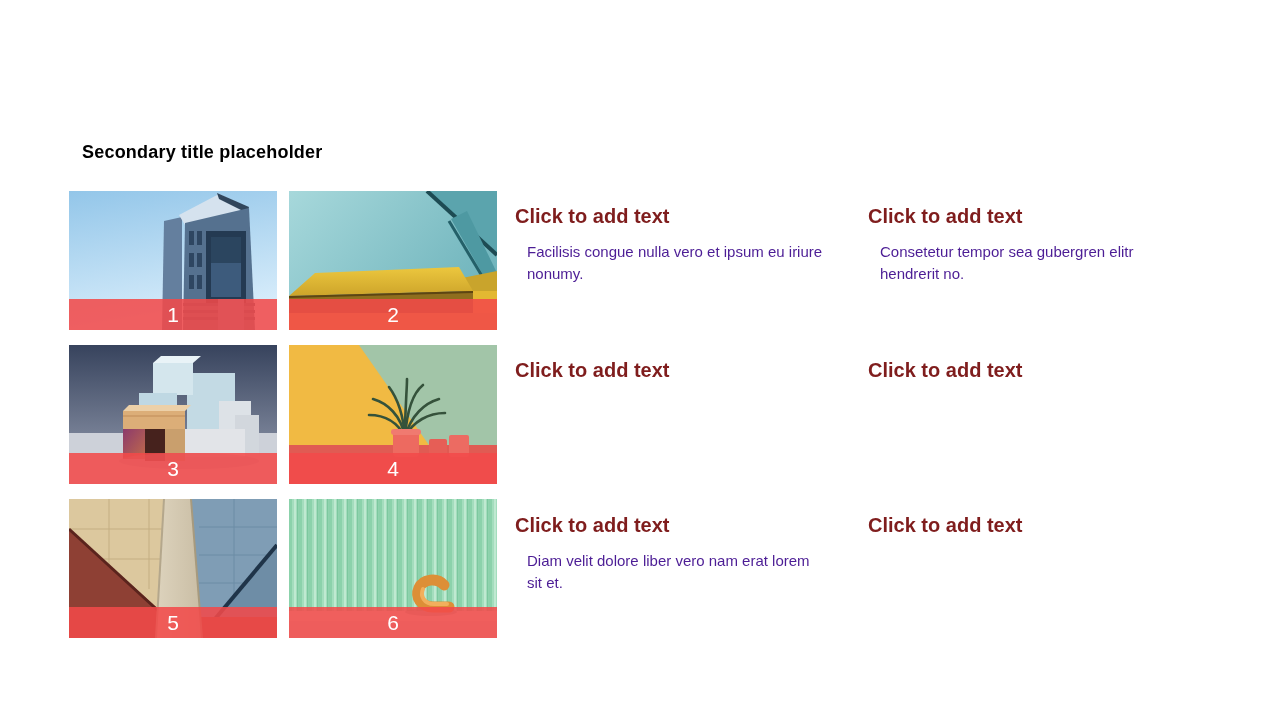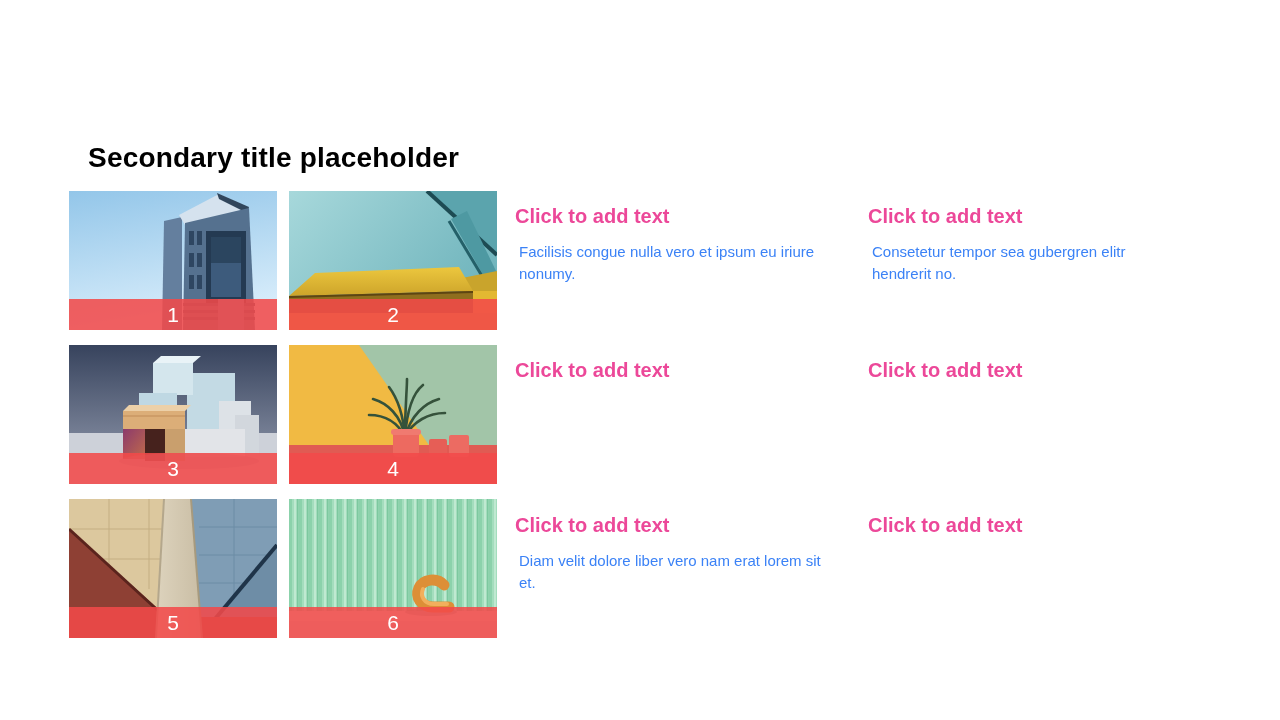--- a/index.html
+++ b/index.html
@@ -2,40 +2,40 @@
 <html><head>
 <meta charset="utf-8">
 <style>
   html,body{margin:0;padding:0;}
   body{
     width:1280px;height:720px;background:#ffffff;overflow:hidden;position:relative;
     font-family:"Liberation Sans", sans-serif;
   }
   .slide{position:absolute;inset:0;background:#fff;}
   .slide-title{
-    position:absolute;left:78px;top:131px;margin:10px;
-    font-size:28px;font-weight:bold;color:#000;letter-spacing:.2px;line-height:34px;
+    position:absolute;left:78px;top:131px;margin:4px;
+    font-size:18px;font-weight:bold;color:#000;letter-spacing:.2px;line-height:34px;
   }
   
   .ph{
     position:absolute;width:208px;height:139px;margin:0;overflow:hidden;
   }
   .ph svg{display:block;width:208px;height:139px;}
   .ph .num{
     position:absolute;left:0;right:0;bottom:0;height:31px;
     background:rgba(242,74,74,0.87);
     color:#ffffff;font-size:21px;line-height:31px;text-align:center;
   }
   
   .tb{position:absolute;width:324px;}
   .tb h3{
-    margin:0 0 13px 0;font-size:20px;line-height:24px;font-weight:bold;color:#ec4899;
+    margin:0 0 13px 0;font-size:20px;line-height:24px;font-weight:bold;color:#7f1d1d;
   }
   .tb p{
-    margin:4px;font-size:15px;line-height:21.5px;color:#3b82f6;
+    margin:12px;font-size:15px;line-height:21.5px;color:#4c1d95;
   }
 </style>
 </head>
 <body>
 
 <div class="slide">
 
   <h1 class="slide-title">Secondary title placeholder</h1>
 
   <figure class="ph" style="left:69px;top:191px">

